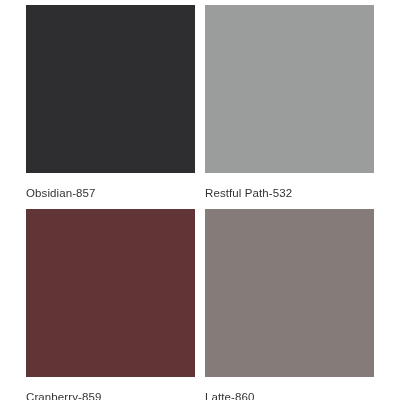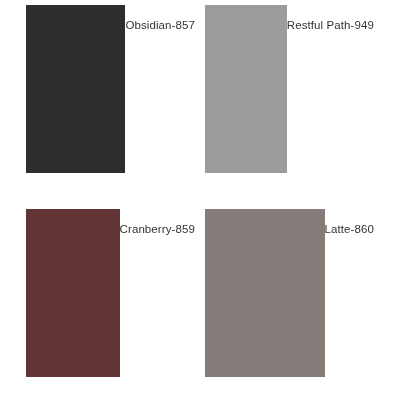--- a/index.html
+++ b/index.html
@@ -25,21 +25,21 @@
     display: grid;
     grid-template-columns: 169px 169px;
     grid-template-rows: 204px 204px;
     column-gap: 10px;
     row-gap: 0px;
     align-content: start;
     justify-content: start;
   }
   .swatch-cell {
     display: flex;
-    flex-direction: row;
+    flex-direction: column;
     width: 169px;
   }
   .swatch-chip {
     width: 169px;
     height: 168px;
     display: block;
   }
   .swatch-label {
     font-size: 11.5px;
     line-height: 14px;
@@ -55,21 +55,21 @@
 
 <div id="swatch-grid">
 
   <div class="swatch-cell">
     <div class="swatch-chip" style="background-color: rgb(46, 46, 49);"></div>
     <div class="swatch-label" style="color: rgb(51, 51, 51);">Obsidian-857</div>
   </div>
 
   <div class="swatch-cell">
     <div class="swatch-chip" style="background-color: rgb(155, 156, 156);"></div>
-    <div class="swatch-label" style="color: rgb(51, 51, 51);">Restful Path-949</div>
+    <div class="swatch-label" style="color: rgb(51, 51, 51);">Restful Path-532</div>
   </div>
 
   <div class="swatch-cell">
     <div class="swatch-chip" style="background-color: rgb(97, 52, 54);"></div>
     <div class="swatch-label" style="color: rgb(51, 51, 51);">Cranberry-859</div>
   </div>
 
   <div class="swatch-cell">
     <div class="swatch-chip" style="background-color: rgb(133, 123, 120);"></div>
     <div class="swatch-label" style="color: rgb(51, 51, 51);">Latte-860</div>

